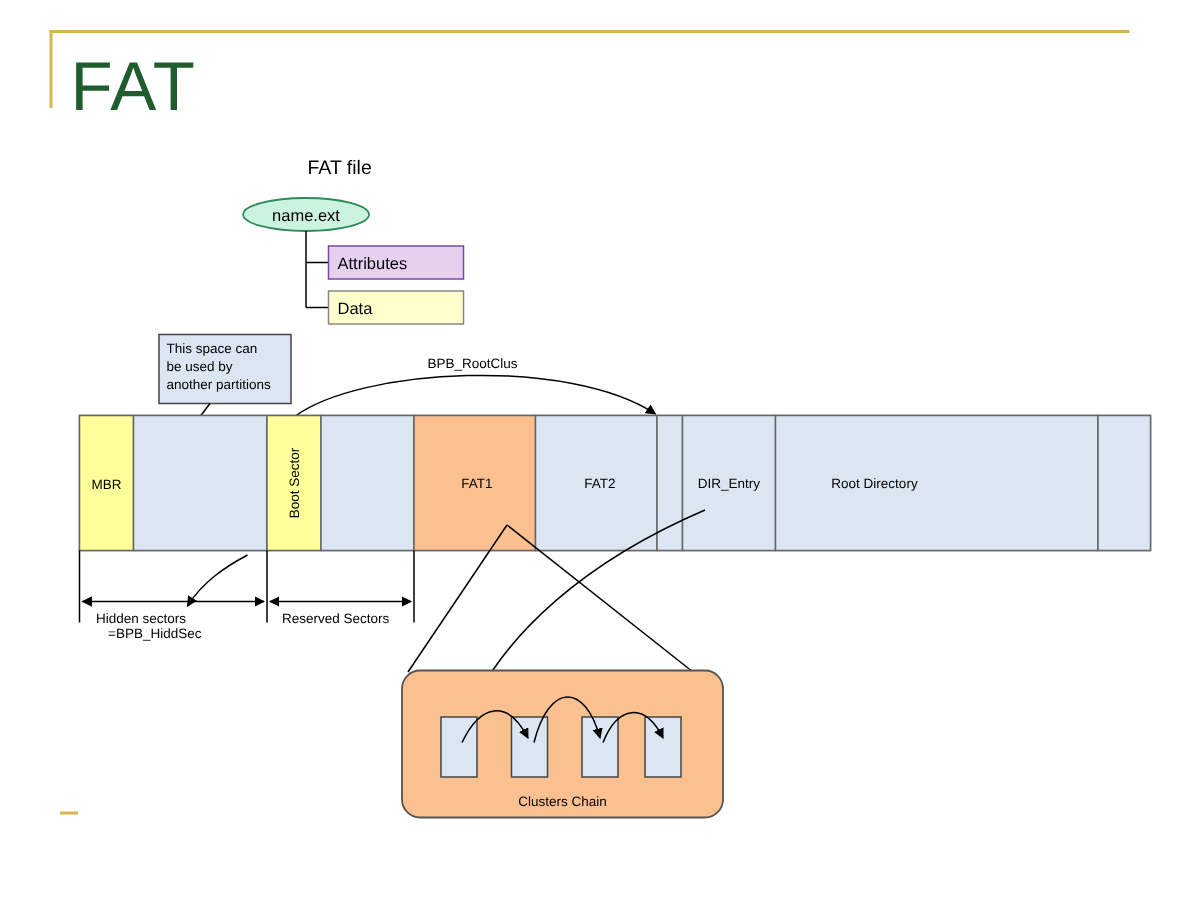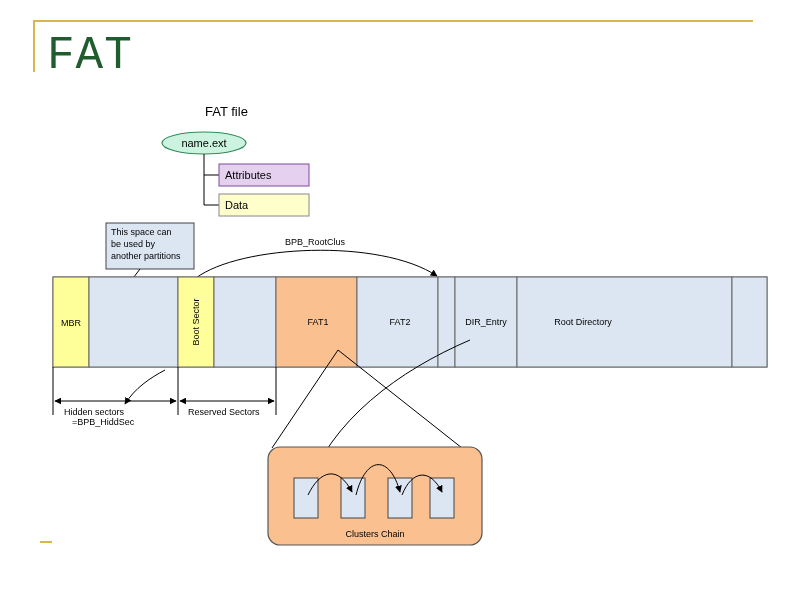--- a/index.html
+++ b/index.html
@@ -1,19 +1,19 @@
 <!DOCTYPE html>
 <html><head>
 <meta charset="utf-8">
 <style>
   html, body { margin: 0; padding: 0; }
   body { width: 800px; height: 600px; background: #ffffff; position: relative; overflow: hidden; font-family: "Liberation Sans", sans-serif; }
   .top-rule { position: absolute; left: 33px; top: 20px; width: 720px; height: 2px; background: #d9b64a; }
   .left-rule { position: absolute; left: 33px; top: 20px; width: 2px; height: 52px; background: #d9b64a; }
-  .title { position: absolute; left: 47px; top: 30px; font-family: Liberation Mono, monospace; font-size: 46px; color: #1f5c2e; letter-spacing: 1px; }
+  .title { position: absolute; left: 47px; top: 30px; font-family: Liberation Sans, sans-serif; font-size: 46px; color: #1f5c2e; letter-spacing: 1px; }
   .bottom-dash { position: absolute; left: 40px; top: 541px; width: 12px; height: 2px; background: #d9b64a; }
   svg { position: absolute; left: 0; top: 0; }
   svg text { font-family: "Liberation Sans", sans-serif; fill: #000; }
 </style>
 </head>
 <body>
 
 <div class="top-rule"></div>
 <div class="left-rule"></div>
 <div class="title">FAT</div>

